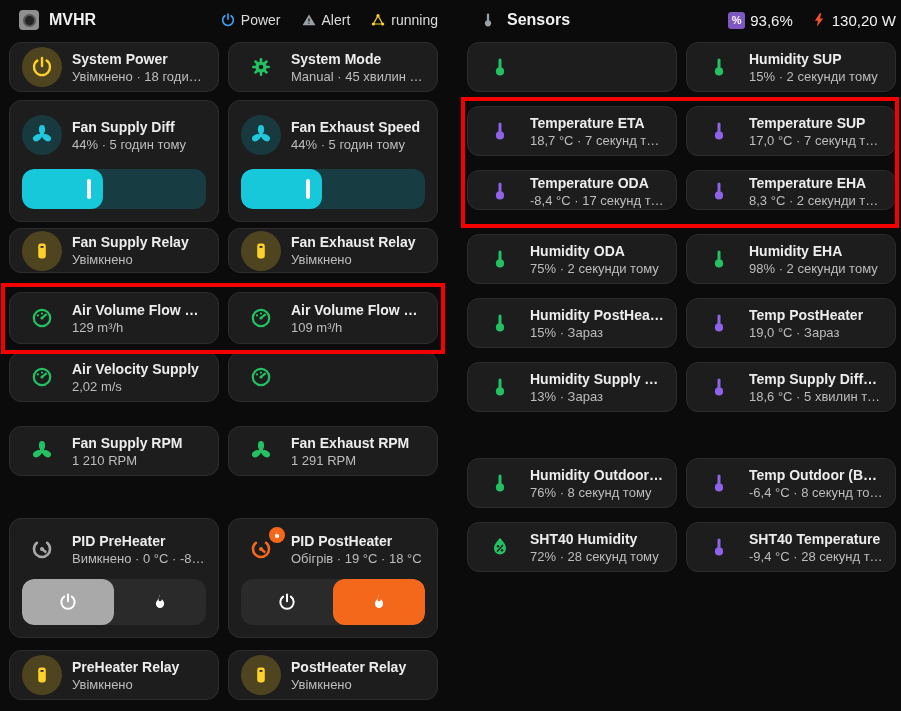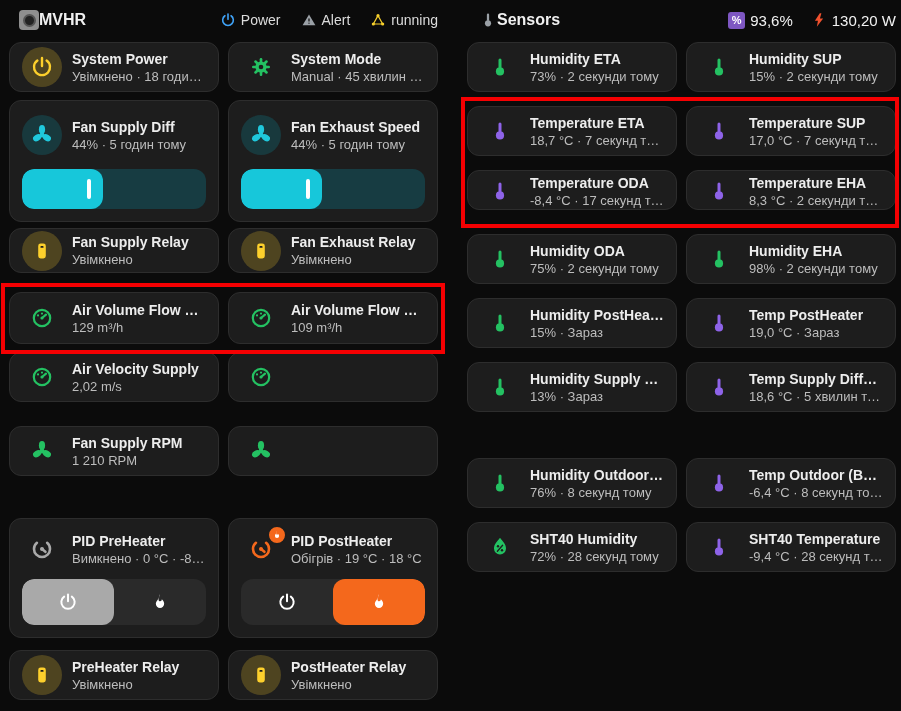--- a/index.html
+++ b/index.html
@@ -5,21 +5,21 @@
   html,body{margin:0;padding:0}
   body{
     width:901px;height:711px;position:relative;overflow:hidden;
     background:#0b0b0b;color:#e8e8e8;
     font-family:"Liberation Sans", sans-serif;
   }
   
   .hdr{position:absolute;top:0;height:40px;display:flex;align-items:center}
   #hdr-left{left:9px;width:429px}
   #hdr-right{left:467px;width:429px}
-  .hdr-title{font-size:16px;font-weight:700;color:#f0f0f0;white-space:nowrap}
+  .hdr-title{font-size:16px;font-weight:700;color:#f0f0f0;margin-left:10px;white-space:nowrap}
   .hdr-spacer{flex:1}
   .chip{display:flex;align-items:center;gap:5px;margin-left:20px;font-size:14px;color:#dcdcdc;white-space:nowrap}
   .lens{width:20px;height:20px;border-radius:4px;background:#8f8f8f;display:flex;align-items:center;justify-content:center;margin-left:10px}
   .lens-in{width:13px;height:13px;border-radius:50%;background:#222;border:2px solid #555;box-sizing:border-box}
   .pctbox{width:17px;height:17px;border-radius:3px;background:#7e57c2;color:#fff;font-size:11px;font-weight:700;display:flex;align-items:center;justify-content:center}
   .stat{display:flex;align-items:center;gap:5px;margin-left:18px;font-size:15px;color:#f2f2f2;white-space:nowrap}
   
   .col{position:absolute;top:0}
   #col-left{left:9px;width:429px}
   #col-right{left:467px;width:429px}
@@ -383,20 +383,24 @@
     </div>
     <div class="card">
       <div class="main">
         <span class="bdg plain">
             <span class="c-green">
               <svg class="ic">
                 <use href="#i-fan"></use>
               </svg>
             </span>
           </span>
+        <div class="txt">
+            <div class="t">Fan Exhaust RPM</div>
+        <div class="s">1 291 RPM</div>
+          </div>
       </div>
     </div>
   </div>
 
   <div class="row l7">
     <div class="card">
       <div class="main">
         <span class="bdg plain">
             <span class="c-lgray">
               <svg class="ic">
@@ -496,24 +500,20 @@
   <div class="row r1">
     <div class="card">
       <div class="main">
         <span class="bdg plain">
             <span class="c-green">
               <svg class="ic">
                 <use href="#i-therm"></use>
               </svg>
             </span>
           </span>
-        <div class="txt">
-            <div class="t">Humidity ETA</div>
-        <div class="s">73% · 2 секунди тому</div>
-          </div>
       </div>
     </div>
     <div class="card">
       <div class="main">
         <span class="bdg plain">
             <span class="c-green">
               <svg class="ic">
                 <use href="#i-therm"></use>
               </svg>
             </span>

